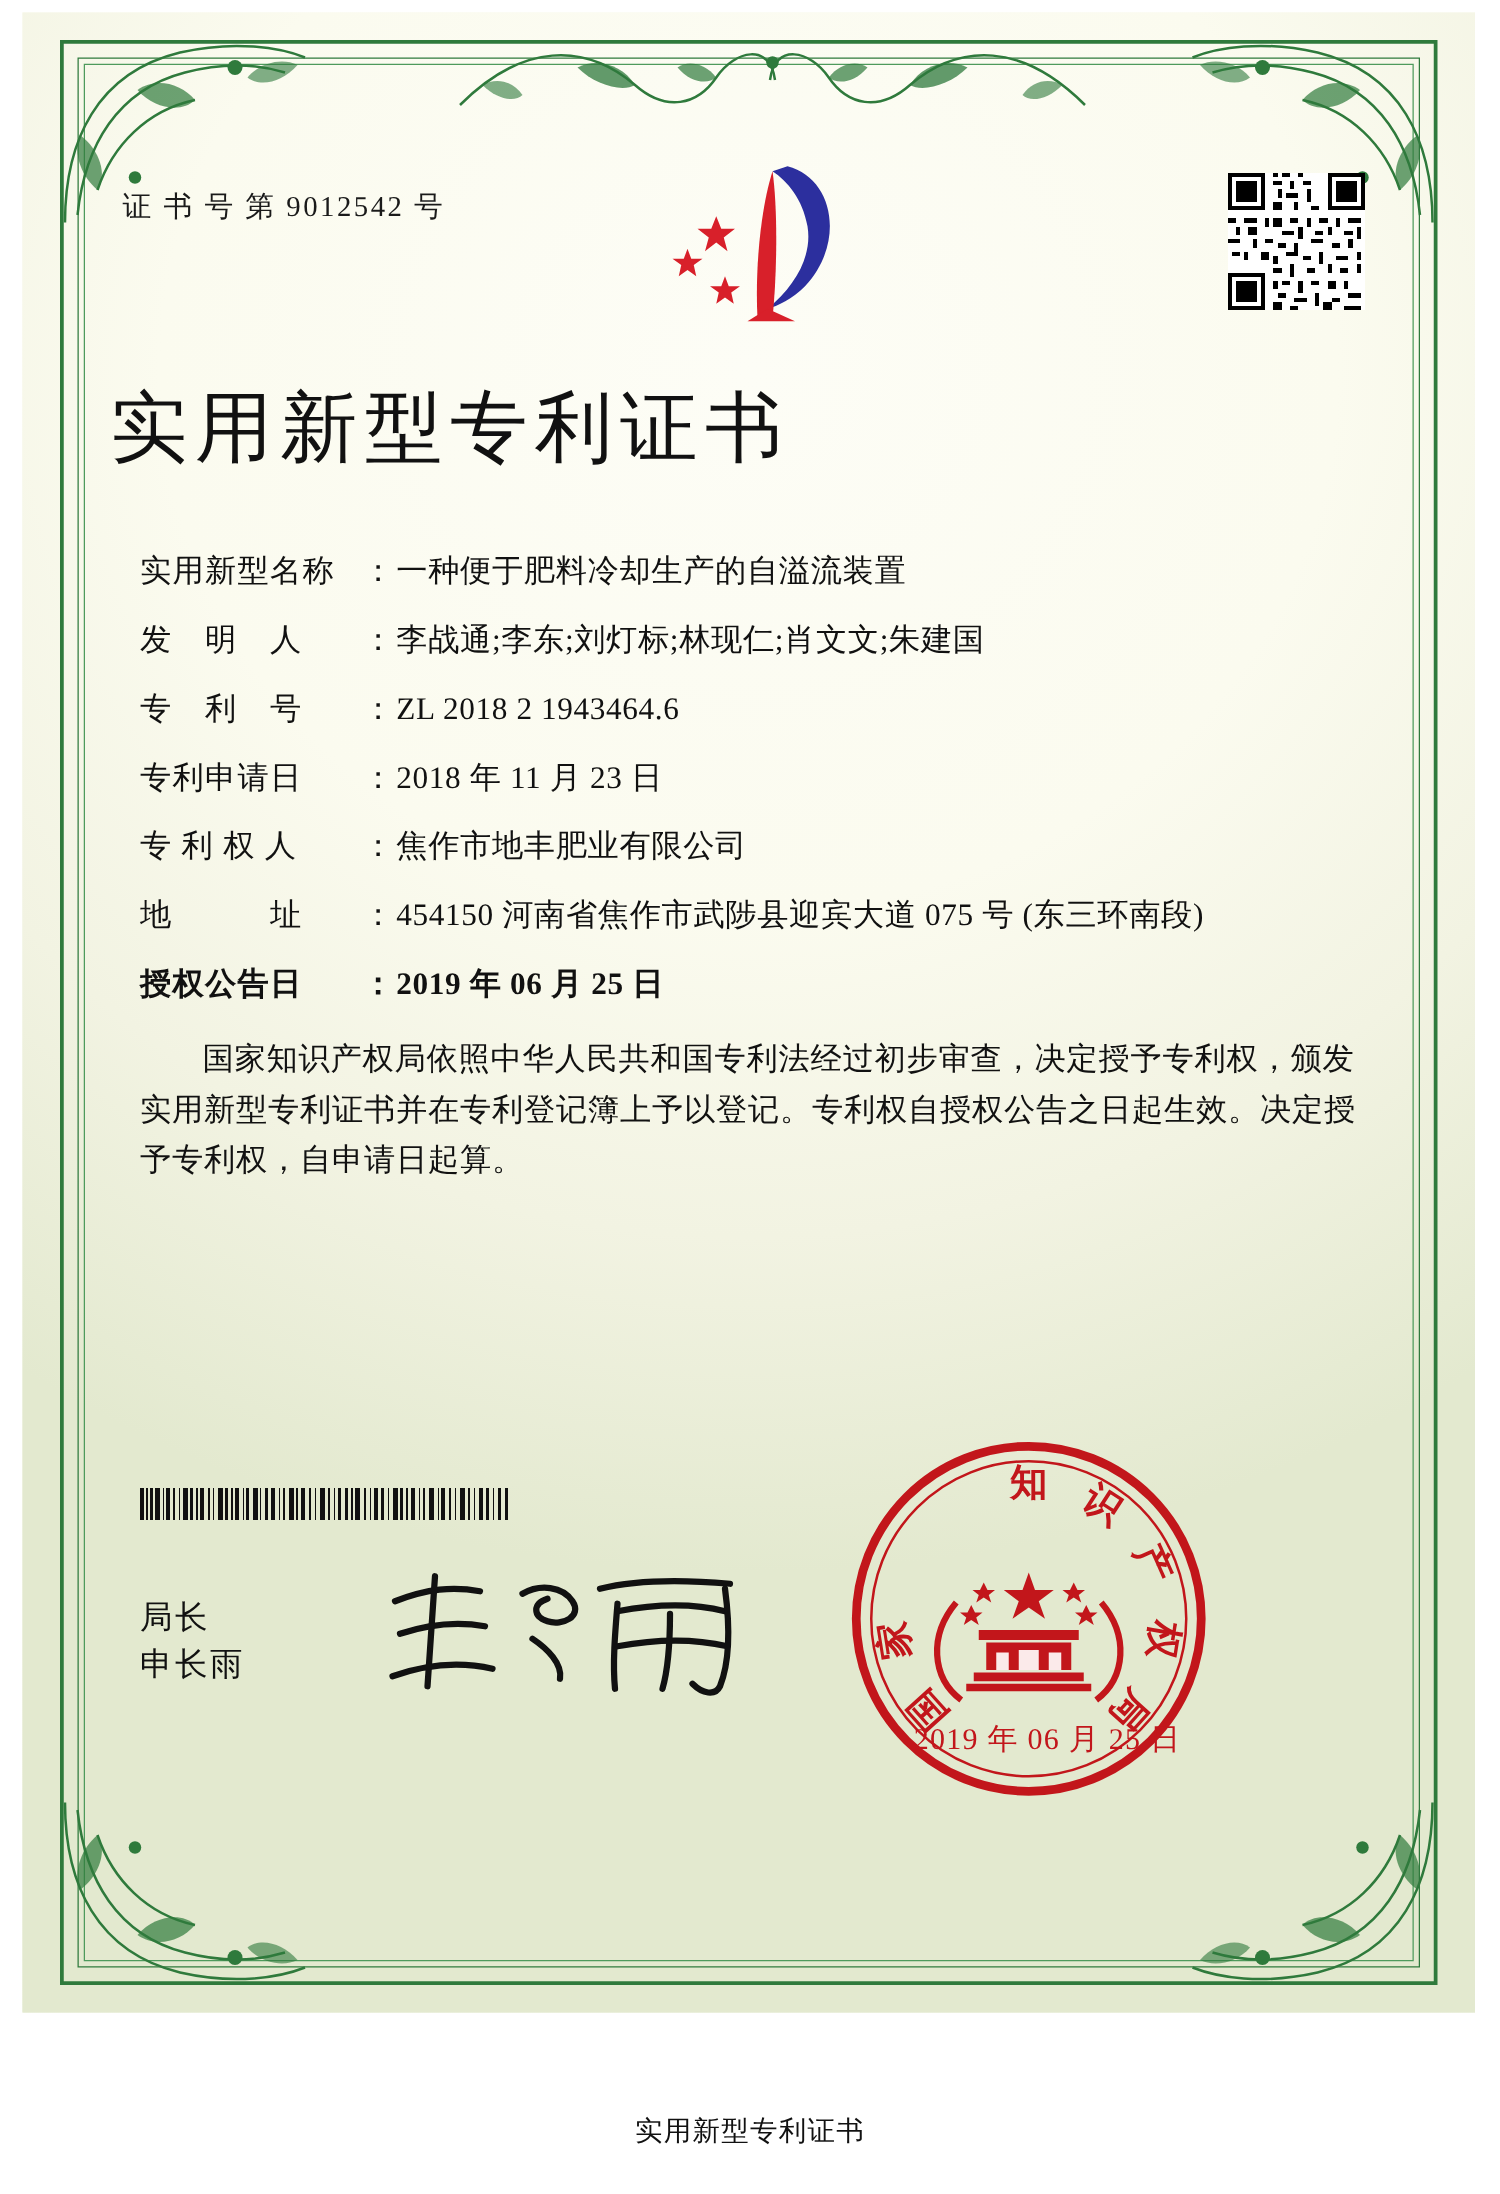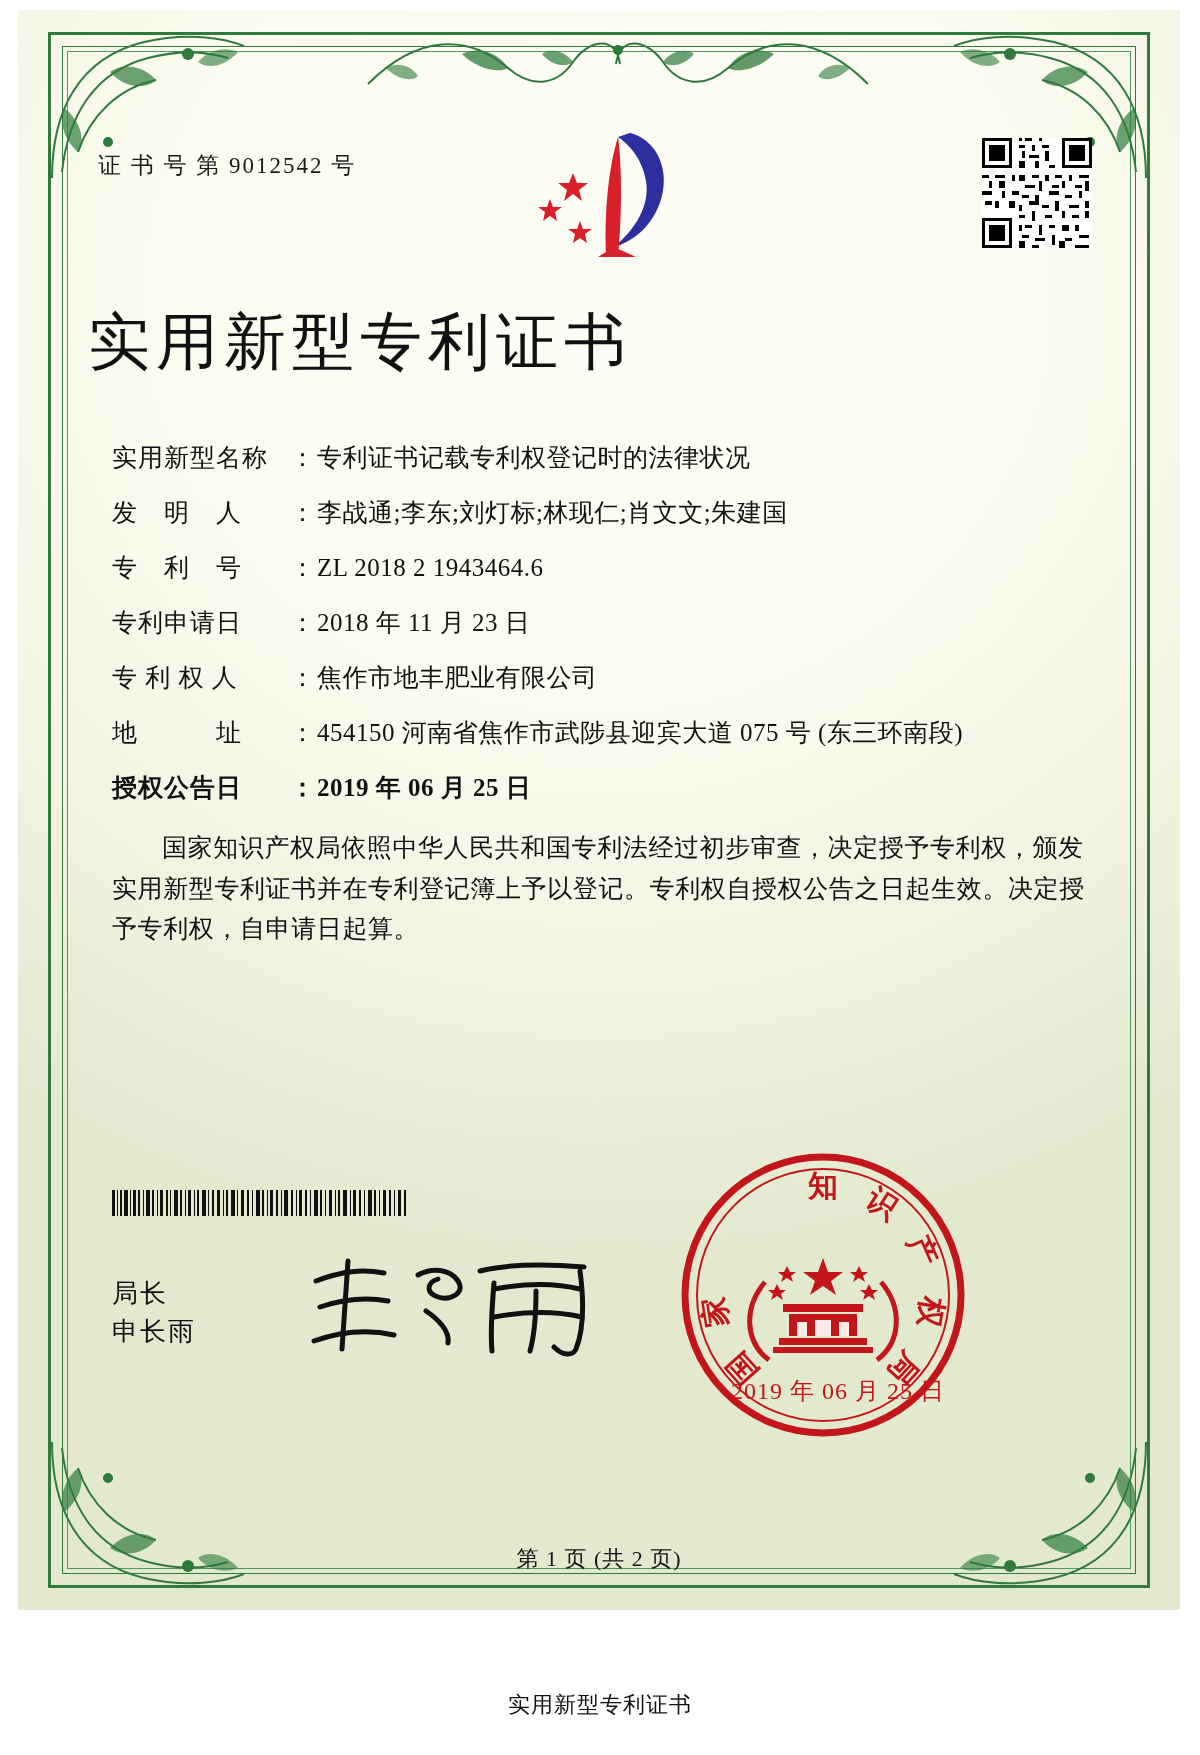--- a/index.html
+++ b/index.html
@@ -421,21 +421,21 @@
         </svg>
       </div>
 
       <div class="title">实用新型专利证书</div>
 
       <div class="fields">
 
         <div class="field-row">
           <span class="f-label">实用新型名称</span>
           <span class="f-colon">：</span>
-          <span class="f-value">专利证书记载专利权登记时的法律状况</span>
+          <span class="f-value">一种便于肥料冷却生产的自溢流装置</span>
         </div>
 
         <div class="field-row">
           <span class="f-label">发　明　人</span>
           <span class="f-colon">：</span>
           <span class="f-value">李战通;李东;刘灯标;林现仁;肖文文;朱建国</span>
         </div>
 
         <div class="field-row">
           <span class="f-label">专　利　号</span>
@@ -593,18 +593,17 @@
               <rect x="16" y="20" width="10" height="14"></rect>
             </g>
             <path d="M-58 -20 C-80 6, -78 40, -54 58" fill="none" stroke="#c2161b" stroke-width="5"></path>
             <path d="M58 -20 C80 6, 78 40, 54 58" fill="none" stroke="#c2161b" stroke-width="5"></path>
           </g>
         </svg>
       </div>
 
       <div class="seal-date">2019 年 06 月 25 日</div>
 
-      <div class="page-no">第 1 页 (共 2 页)</div>
     </div>
   </div>
 
   <div class="footnote">实用新型专利证书</div>
 </div>
 
 </body></html>

